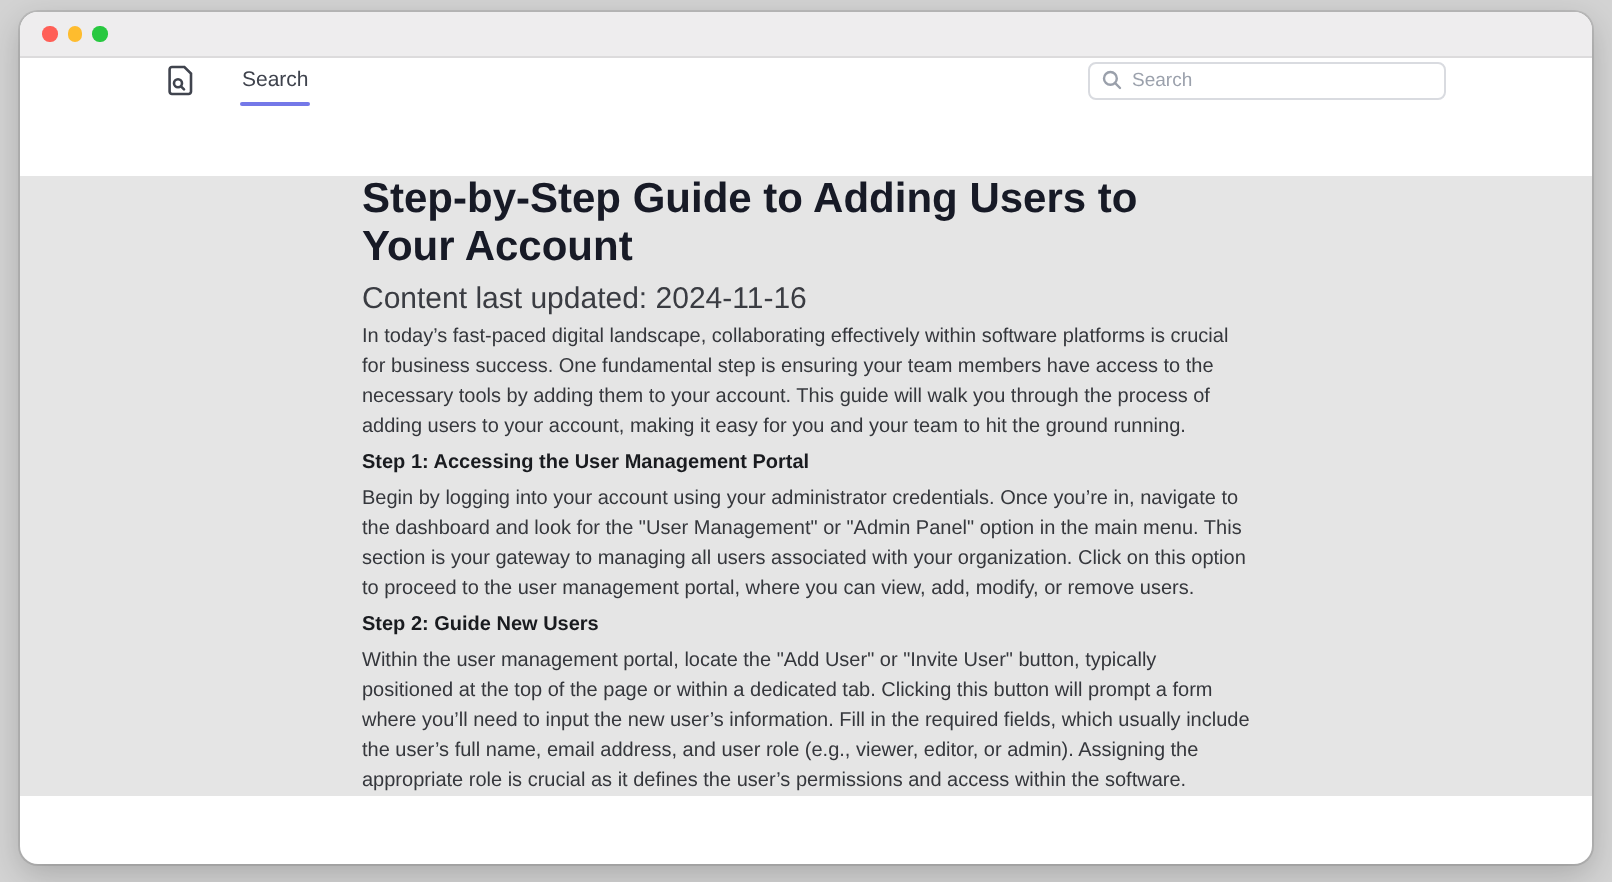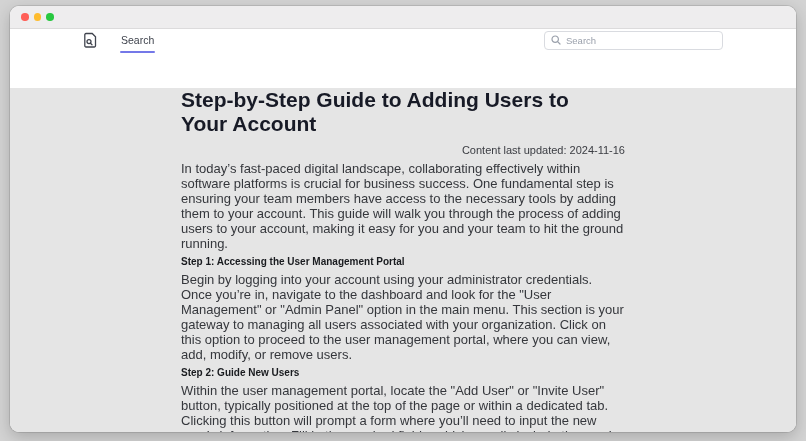--- a/index.html
+++ b/index.html
@@ -25,22 +25,22 @@
   .spacer{flex:1;}
   .searchbox{width:165px;height:17px;border:1px solid #d9dbe0;border-radius:4px;
     display:flex;align-items:center;padding:0 6px;gap:5px;background:#fff;box-sizing:content-box;}
   .searchbox input{border:none;outline:none;background:transparent;flex:1;
     font-family:"Liberation Sans",sans-serif;font-size:9.5px;color:#333;padding:0;min-width:0;}
   .searchbox input::placeholder{color:#9ba1ac;}
   .content{background:#e5e5e5;}
   article{width:444px;margin:0 auto;}
   h1{font-size:21px;line-height:24px;font-weight:bold;color:#171a26;
     margin:27px 0 0;max-width:420px;}
-  .meta{font-size:11px;line-height:12px;color:#3a3c42;margin:8px 0 5px;text-align:right;}
-  article p.body{font-size:13px;line-height:15px;color:#35373c;margin:0 0 4px;}
+  .meta{font-size:15px;line-height:12px;color:#3a3c42;margin:8px 0 5px;}
+  article p.body{font-size:10px;line-height:15px;color:#35373c;margin:0 0 4px;}
   h2{font-size:10px;line-height:14px;font-weight:bold;color:#191b1f;margin:0 0 3px;}
 </style>
 </head>
 <body>
 
 <div class="stage">
   <div class="window">
 
     <div class="titlebar">
       <span class="tl red"></span>

